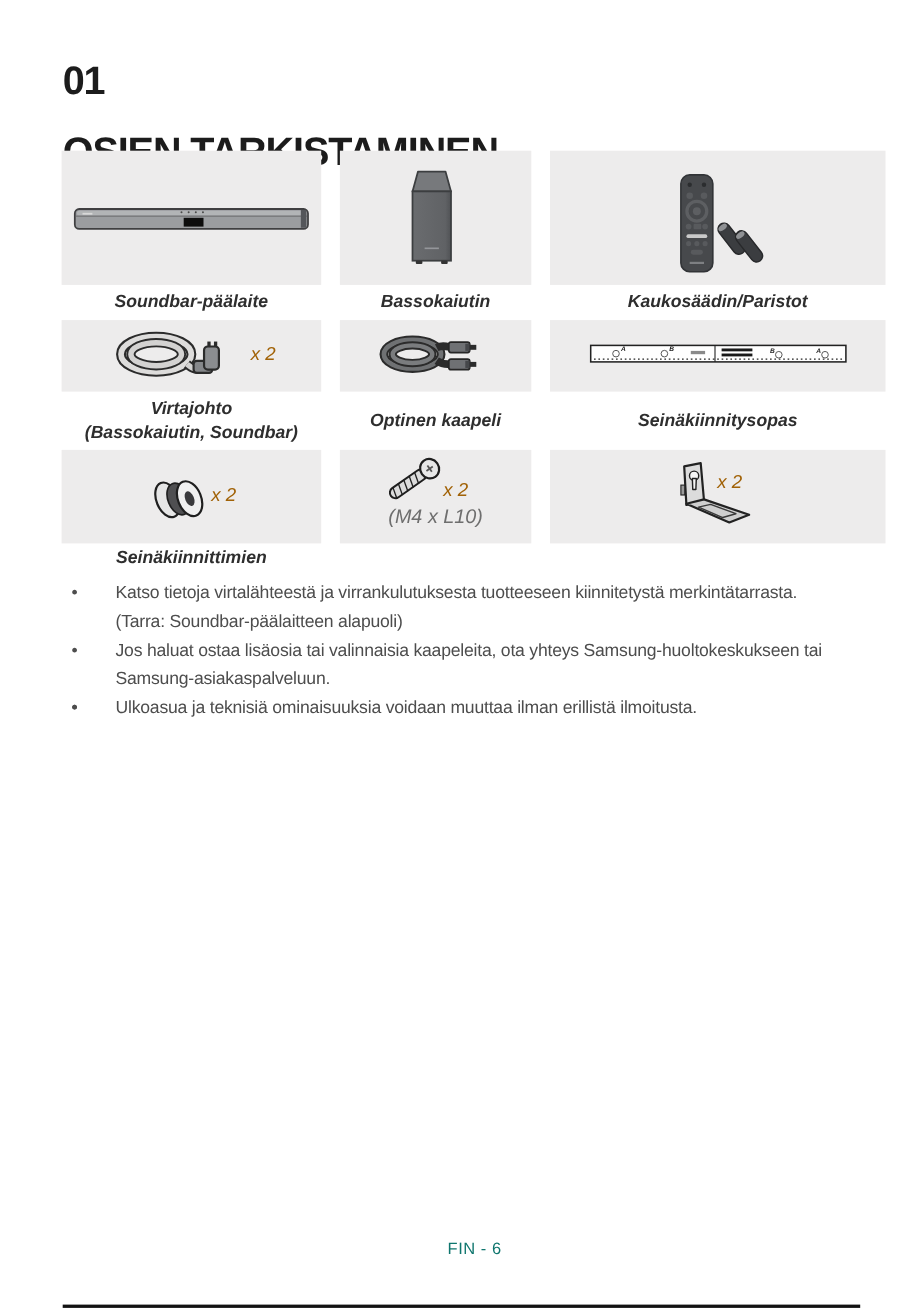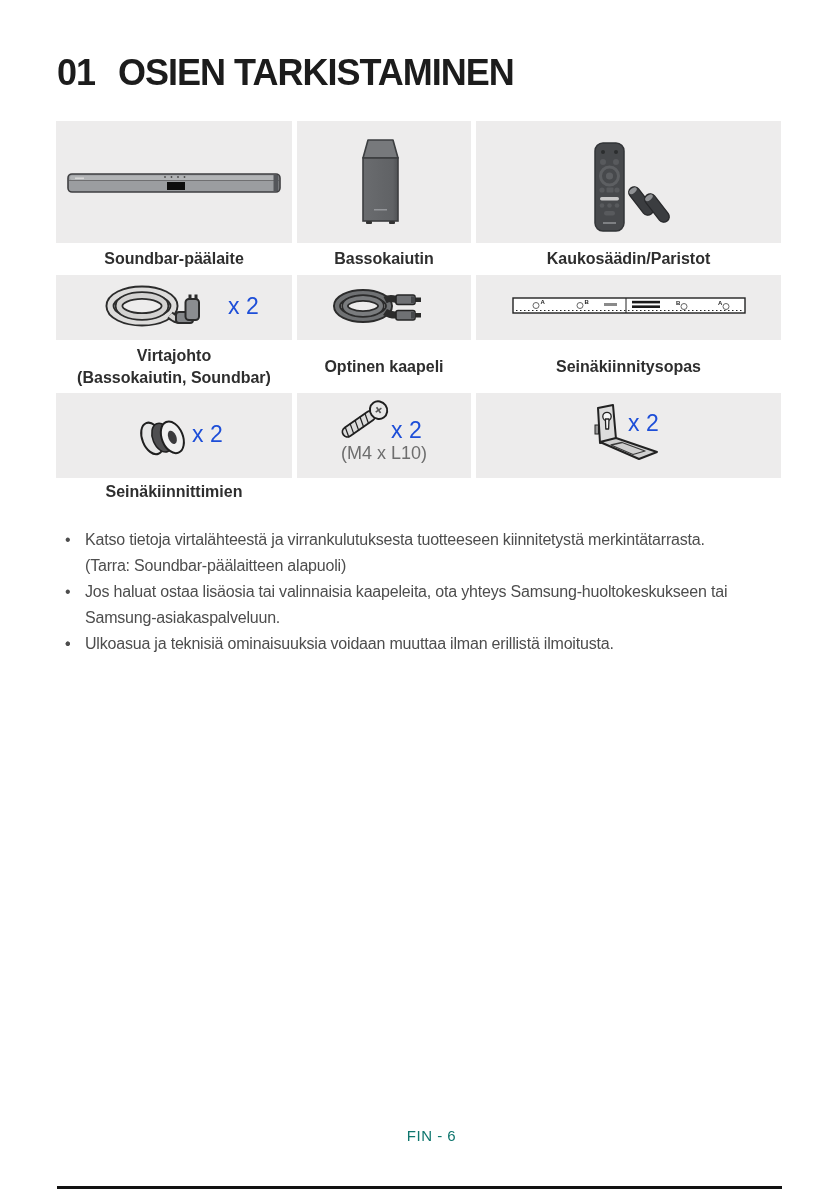--- a/index.html
+++ b/index.html
@@ -3,50 +3,51 @@
 <meta charset="utf-8">
 <style>
   html,body{margin:0;padding:0;background:#ffffff;}
   .page{
     position:relative;width:839px;height:1191px;background:#ffffff;
     font-family:"Liberation Sans",sans-serif;overflow:hidden;
   }
   
   .title{
     position:absolute;left:57px;top:52px;display:flex;gap:23px;
-    font-size:36px;font-weight:700;color:#1c1c1c;letter-spacing:-1px;
+    font-size:36px;font-weight:700;color:#1c1c1c;letter-spacing:-1px;flex-direction:column;
   }
   
   .grid{
-    position:absolute;left:56px;top:121px;
-    display:grid;grid-template-columns:236px 174px 305px;column-gap:5px;
+    position:absolute;left:56px;top:137px;
+    display:grid;grid-template-columns:236px 174px 305px;column-gap:17px;
     grid-template-rows:122px 32px 65px 53px 85px 28px;
+    font-style:italic;
   }
   .cell{background:#edecec;position:relative;}
   .lbl{
     display:flex;flex-direction:column;align-items:center;justify-content:center;
     text-align:center;font-size:16px;font-weight:700;color:#2e2e2e;line-height:22px;
     background:#ffffff;
   }
   .qty{
-    position:absolute;font-size:23px;font-weight:400;color:#1d4ed8;line-height:24px;
+    position:absolute;font-size:17px;font-weight:400;color:#a16207;line-height:24px;
   }
   .spec{
     position:absolute;left:0;width:100%;text-align:center;top:50px;
     font-size:18px;color:#6e6e6e;
   }
   svg{display:block;}
   
   .notes{
     position:absolute;left:57px;top:527px;width:760px;margin:0;padding:0;list-style:none;
     font-size:16px;line-height:26px;color:#4d4d4d;letter-spacing:-0.2px;
   }
   .notes li{position:relative;padding-left:28px;margin:0;}
   .blt{position:absolute;left:8px;top:0;color:#4d4d4d;}
-  .note-line{white-space:nowrap;display:inline;}
+  .note-line{white-space:nowrap;display:inline;margin-left:20px;}
   
   .footer{
     position:absolute;left:0;top:1127px;width:100%;text-align:center;
     font-size:15px;color:#0f766e;letter-spacing:0.5px;padding-left:12px;
   }
   .bottom-rule{
     position:absolute;left:57px;top:1186px;width:725px;height:3px;background:#121212;
   }
 </style>
 </head>

